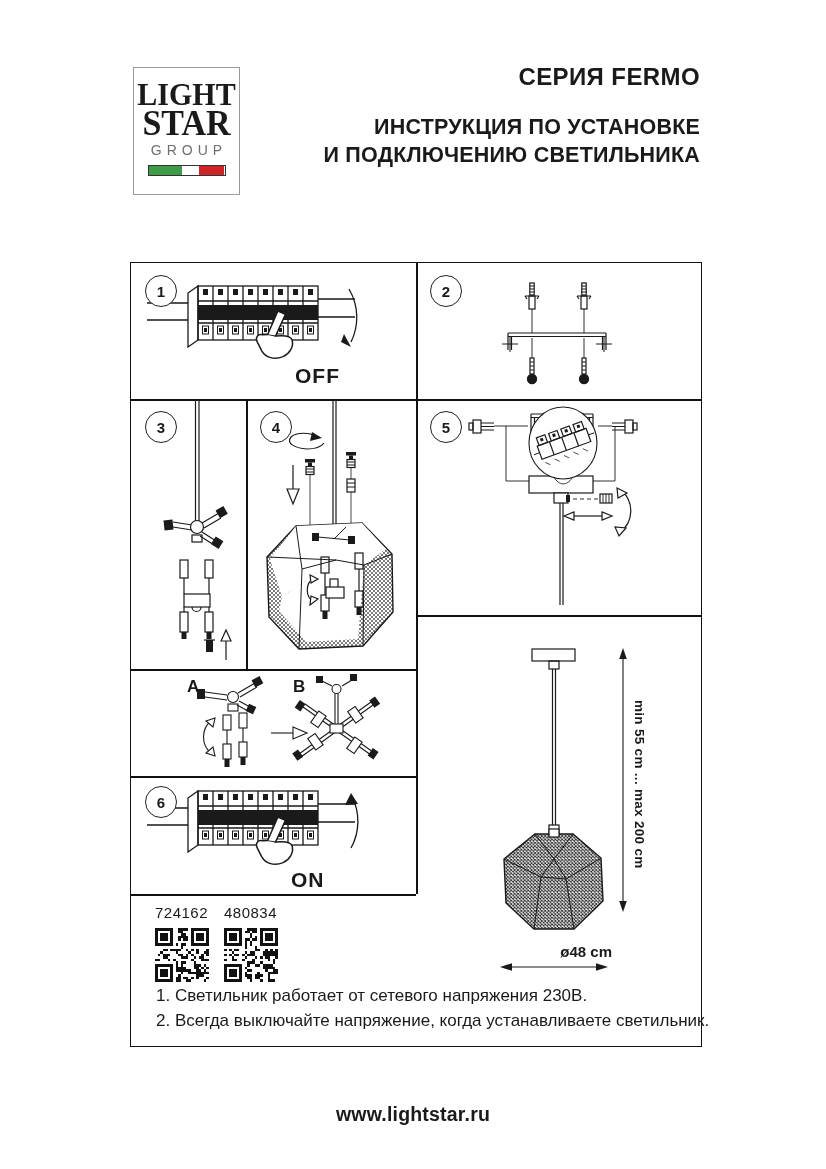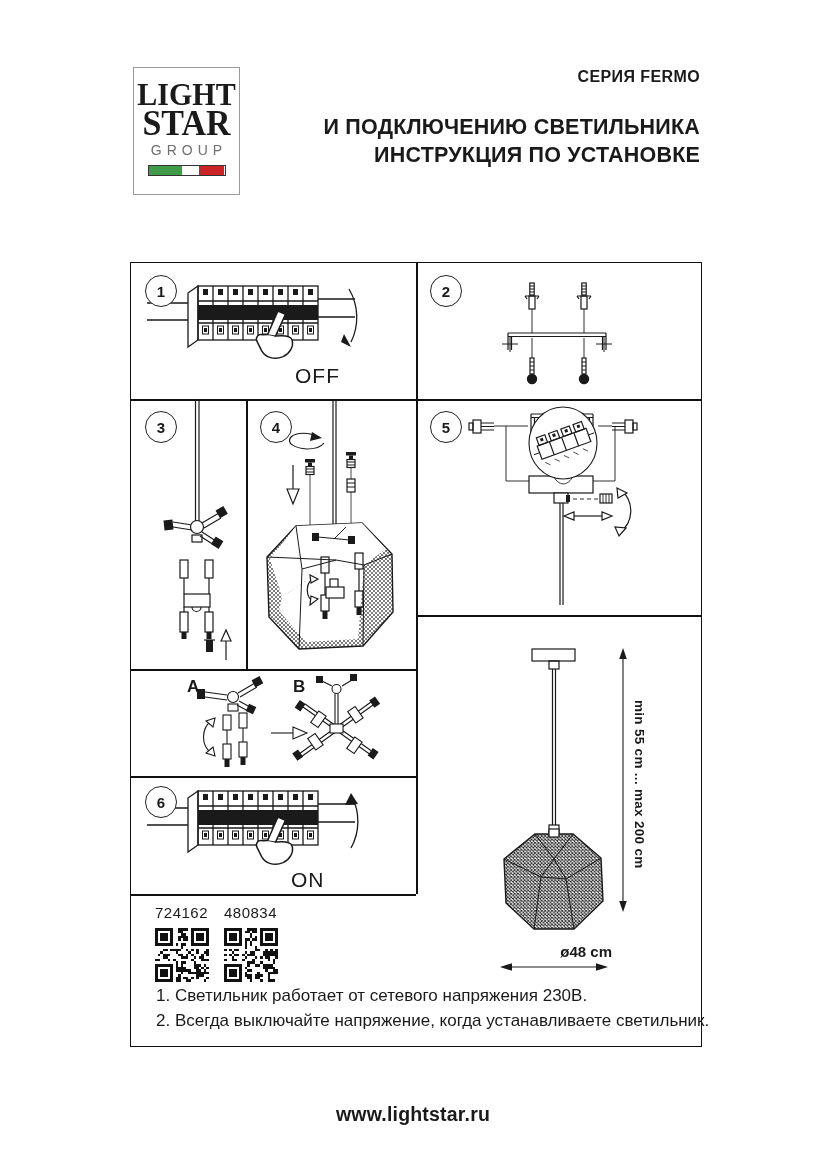--- a/index.html
+++ b/index.html
@@ -19,36 +19,36 @@
   .logo-star{display:block;font-family:"Liberation Serif",serif;
     font-weight:700;font-size:34px;line-height:31px;transform:scaleY(1.05);}
   .logo-group{display:block;margin-top:4px;font-size:14px;letter-spacing:5px;
     color:#6f6f6f;font-weight:400;padding-left:5px;}
   .logo-flag{margin:7px auto 0 auto;width:76px;height:9px;border:1px solid #333;
     display:flex;}
   .flag-seg{height:100%;}
   .header-text{
     top:60px;right:126px;text-align:right;font-weight:700;
   }
-  .header-series{font-size:16px;line-height:33px;letter-spacing:.4px;}
+  .header-series{font-size:24px;line-height:33px;letter-spacing:.4px;}
   .header-articles{font-size:20px;line-height:33px;letter-spacing:.4px;}
   .header-title{margin-top:20px;font-size:21.5px;line-height:28px;letter-spacing:.2px;}
   
   .grid{
     left:130px;top:262px;width:570px;height:783px;
     border:1.6px solid #111;background:#fff;
   }
   .gline{position:absolute;background:#111;}
   .panel{position:absolute;}
   .badge{
     position:absolute;width:30px;height:30px;border:1.6px solid #222;border-radius:50%;
     font-size:15px;font-weight:700;display:flex;align-items:center;justify-content:center;
     background:#fff;
   }
-  .biglabel{position:absolute;font-weight:400;font-size:21px;letter-spacing:1px;}
+  .biglabel{position:absolute;font-weight:700;font-size:21px;letter-spacing:1px;}
   .ablabel{position:absolute;font-weight:700;font-size:17px;}
   svg{display:block;}
   
   .qr-label{position:absolute;font-weight:400;font-size:15px;letter-spacing:.5px;}
   .qr-code{position:absolute;width:54px;height:54px;}
   
   .dim-v{
     position:absolute;left:213px;top:50px;height:238px;width:20px;
     writing-mode:vertical-rl;display:flex;align-items:center;justify-content:center;
     font-weight:700;font-size:13.5px;white-space:nowrap;letter-spacing:.3px;
@@ -73,22 +73,22 @@
   <div class="logo-flag">
     <div class="flag-seg" style="width:44%;background:#3f9b48"></div>
     <div class="flag-seg" style="width:23%;background:#ffffff"></div>
     <div class="flag-seg" style="width:33%;background:#cc2528"></div>
   </div>
 </div>
 
 <div class="abs header-text">
   <div class="header-series">СЕРИЯ FERMO</div>
   <div class="header-title">
+    <div>ИНСТРУКЦИЯ ПО УСТАНОВКЕ</div>
     <div>И ПОДКЛЮЧЕНИЮ СВЕТИЛЬНИКА</div>
-    <div>ИНСТРУКЦИЯ ПО УСТАНОВКЕ</div>
   </div>
 </div>
 
 <div class="abs grid">
 
   <div class="gline" style="left:0;top:136px;width:570px;height:1.6px"></div>
   <div class="gline" style="left:285px;top:352px;width:285px;height:1.6px"></div>
   <div class="gline" style="left:0;top:406px;width:285px;height:1.6px"></div>
   <div class="gline" style="left:0;top:513px;width:285px;height:1.6px"></div>
   <div class="gline" style="left:0;top:631px;width:285px;height:1.6px"></div>

